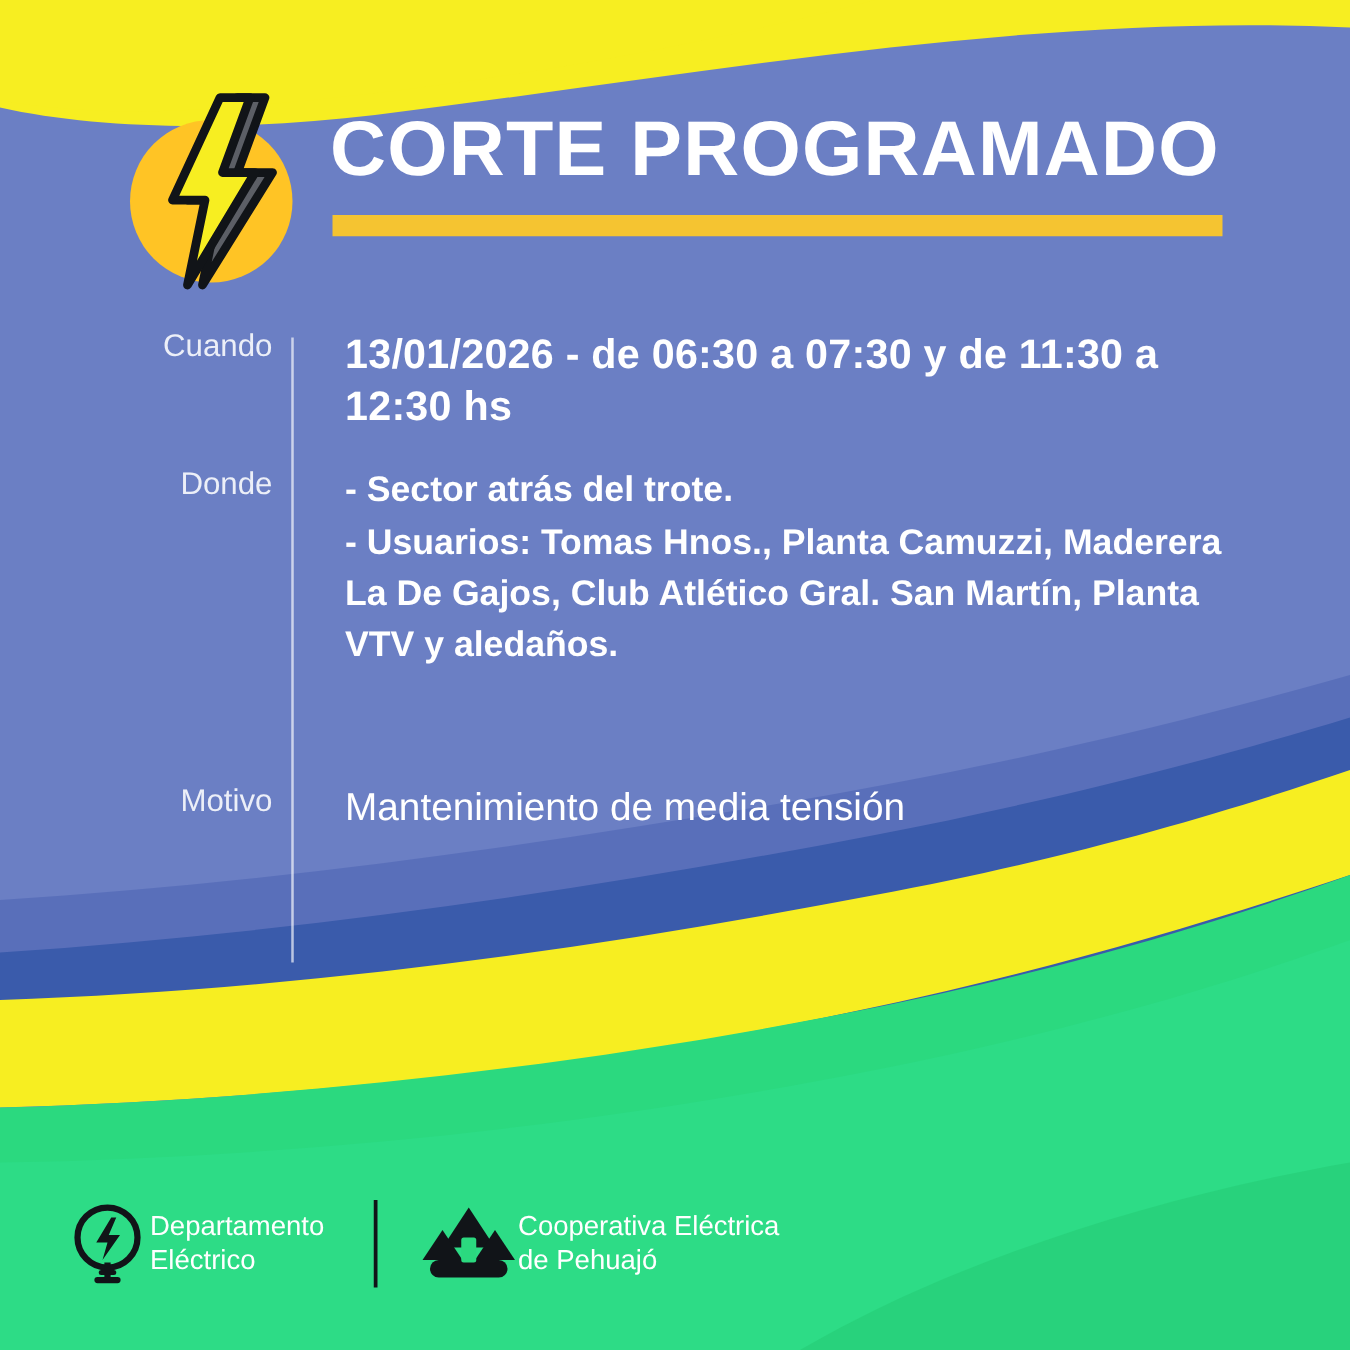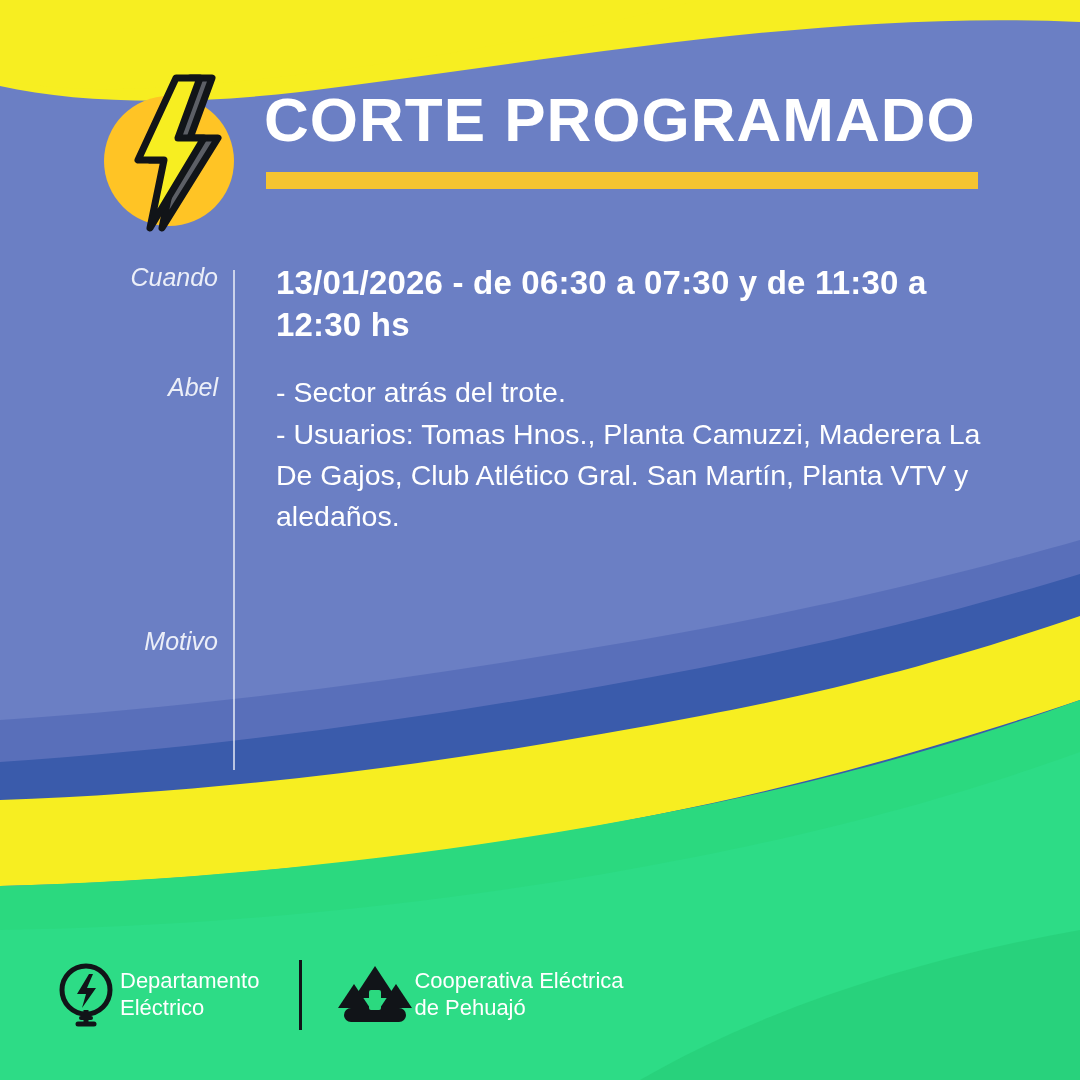--- a/index.html
+++ b/index.html
@@ -98,21 +98,20 @@
     position: relative;
     display: flex;
     align-items: flex-start;
   }
   .label {
     width: 118px;
     text-align: right;
     padding-right: 16px;
     color: #eceff8;
     font-size: 25px;
-    font-style: italic;
     font-family: "Liberation Sans", sans-serif;
     line-height: 1.2;
     flex: 0 0 118px;
   }
   .value {
     margin-left: 42px;
     color: #ffffff;
     flex: 1;
   }
   .value-when {
@@ -125,21 +124,21 @@
   .row-when { margin-bottom: 26px; }
 
   .value-where-head {
     font-size: 33px;
     font-weight: bold;
     letter-spacing: 0.4px;
     margin-bottom: 6px;
   }
   .value-where-line {
     font-size: 28.5px;
-    font-weight: normal;
+    font-weight: bold;
     line-height: 1.45;
     max-width: 805px;
   }
   .row-where { margin-bottom: 0; }
 
   .row-reason {
     margin-top: 88px;
     justify-content: space-between;
   }
   .value-reason {
@@ -213,29 +212,30 @@
 
   <div class="content">
     <div class="divider"></div>
 
     <div class="row row-when">
       <div class="label">Cuando</div>
       <div class="value value-when">13/01/2026 - de 06:30 a 07:30 y de 11:30 a 12:30 hs</div>
     </div>
 
     <div class="row row-where">
-      <div class="label">Abel</div>
+      <div class="label">Donde</div>
       <div class="value">
         <div class="value-where-line">- Sector atrás del trote.</div>
         <div class="value-where-line">- Usuarios: Tomas Hnos., Planta Camuzzi, Maderera La De Gajos, Club Atlético Gral. San Martín, Planta VTV y aledaños.</div>
       </div>
     </div>
 
     <div class="row row-reason">
       <div class="label">Motivo</div>
+      <div class="value value-reason">Mantenimiento de media tensión</div>
     </div>
   </div>
 
   <div class="footer">
 
     <div class="footer-brand">
       <svg width="62" height="66" viewBox="0 0 62 66" xmlns="http://www.w3.org/2000/svg">
         <circle cx="28" cy="28" r="24" fill="none" stroke="#111418" stroke-width="5"></circle>
         <path d="M31 12 L19 32 L28 32 L24 46 L38 26 L29 26 L35 12 Z" fill="#111418"></path>
         <path d="M28 48 L28 62" stroke="#111418" stroke-width="5"></path>

